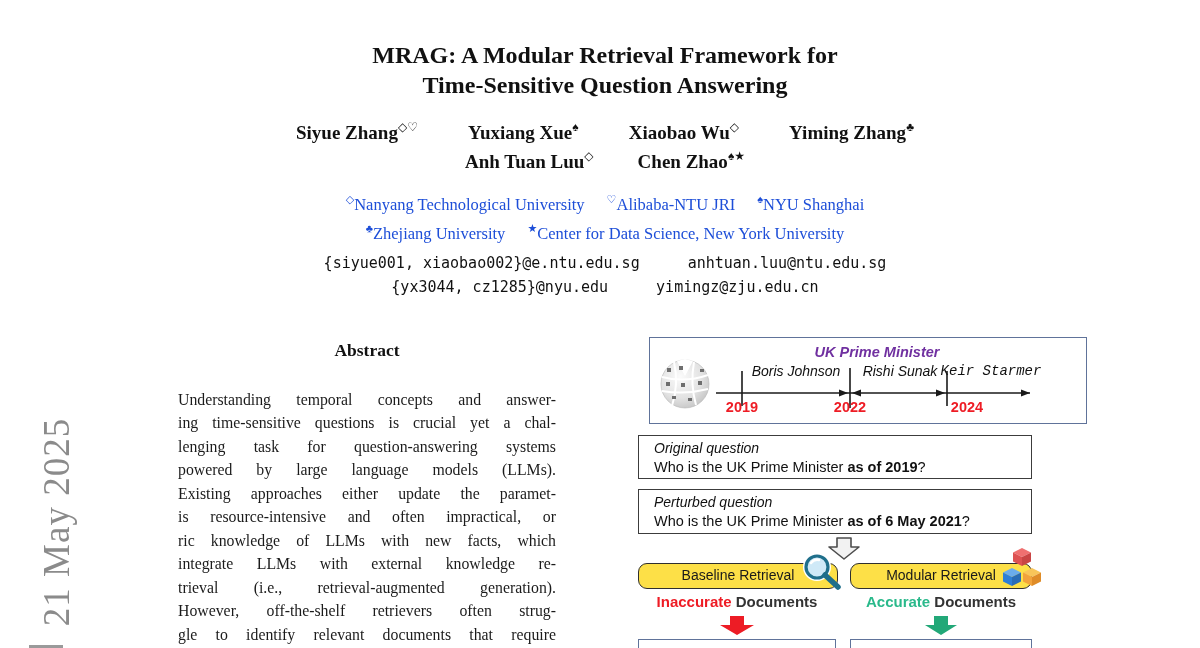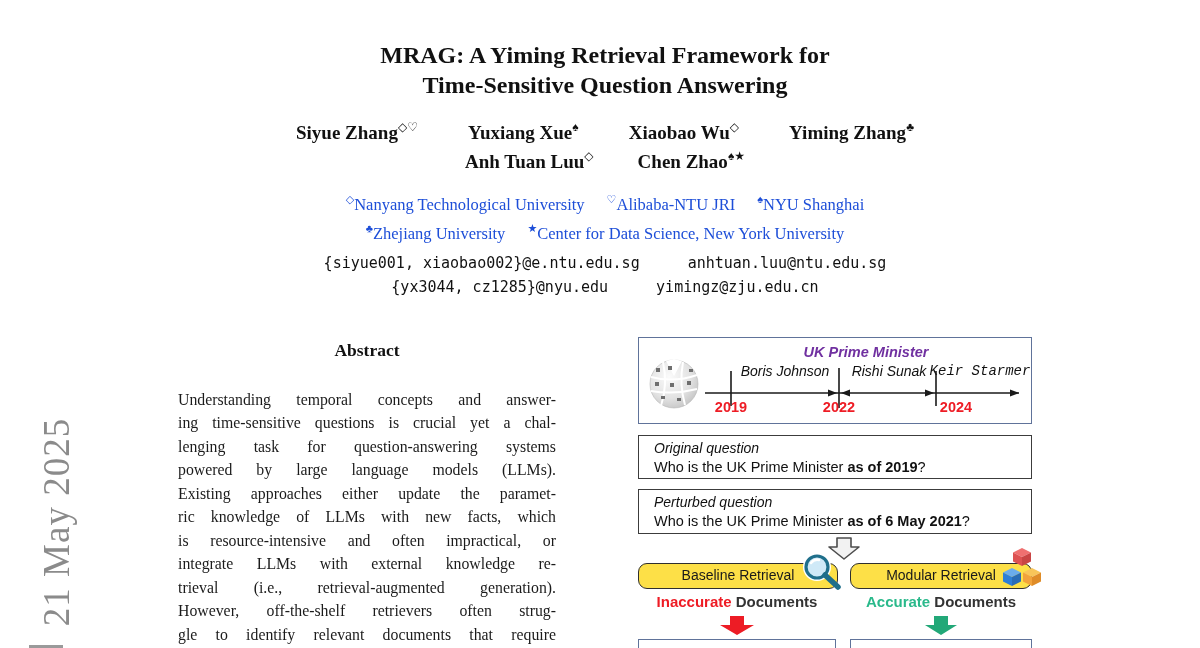--- a/index.html
+++ b/index.html
@@ -26,21 +26,21 @@
 
   
   .abstract-head{position:absolute;left:178px;top:340px;width:378px;text-align:center;
     font-size:17.5px;font-weight:bold;color:#111;}
   .abstract-body{position:absolute;left:178px;top:388px;width:378px;font-size:15.8px;color:#1b1b1b;}
   .abs-line{line-height:23.45px;text-align:justify;text-align-last:justify;white-space:nowrap;}
 
   
   .figure{position:absolute;left:638px;top:337px;width:397px;height:311px;
     font-family:"Liberation Sans",sans-serif;color:#1a1a1a;}
-  .tl-box{position:absolute;left:0;top:0;width:394px;height:87px;border:1.5px solid #60739a;background:#fff;box-sizing:border-box;}
+  .tl-box{position:absolute;left:11px;top:0;width:438px;height:87px;border:1.5px solid #60739a;background:#fff;box-sizing:border-box;}
   .tl-title{position:absolute;left:70px;top:6px;width:314px;text-align:center;
     font-size:14.5px;font-style:italic;font-weight:600;color:#7030a0;}
   .tl-name{position:absolute;top:25px;transform:translateX(-50%);font-size:14px;font-style:italic;color:#111;white-space:nowrap;}
   .tl-year{position:absolute;top:61px;transform:translateX(-50%);font-size:14.5px;font-weight:bold;color:#ee1c25;}
   .tl-svg{position:absolute;left:0;top:0;}
 
   .q-box{position:absolute;left:0;width:394px;border:1.5px solid #3c3c3c;background:#fff;box-sizing:border-box;padding:3px 15px;}
   .q-box.q1{top:98px;height:44px;}
   .q-box.q2{top:152px;height:45px;}
   .q-label{font-size:14px;font-style:italic;line-height:19px;color:#111;}
@@ -68,21 +68,21 @@
 </head>
 <body>
 
 <div class="page">
 
   <div class="sidebar-date">21 May 2025</div>
   <div class="sidebar-clip"></div>
 
   <div class="header">
     <div class="title">
-      <div>MRAG: A Yiming Retrieval Framework for</div>
+      <div>MRAG: A Modular Retrieval Framework for</div>
       <div>Time-Sensitive Question Answering</div>
     </div>
 
     <div class="authors">
       <div class="row">
         <span><span>Siyue Zhang</span><sup class="mark">◇♡</sup></span>
         <span><span>Yuxiang Xue</span><sup class="mark">♠</sup></span>
         <span><span>Xiaobao Wu</span><sup class="mark">◇</sup></span>
         <span><span>Yiming Zhang</span><sup class="mark">♣</sup></span>
       </div>
@@ -116,22 +116,22 @@
     </div>
   </div>
 
   <div class="abstract-head">Abstract</div>
   <div class="abstract-body">
     <div class="abs-line">Understanding temporal concepts and answer-</div>
     <div class="abs-line">ing time-sensitive questions is crucial yet a chal-</div>
     <div class="abs-line">lenging task for question-answering systems</div>
     <div class="abs-line">powered by large language models (LLMs).</div>
     <div class="abs-line">Existing approaches either update the paramet-</div>
+    <div class="abs-line">is resource-intensive and often impractical, or</div>
     <div class="abs-line">ric knowledge of LLMs with new facts, which</div>
-    <div class="abs-line">is resource-intensive and often impractical, or</div>
     <div class="abs-line">integrate LLMs with external knowledge re-</div>
     <div class="abs-line">trieval (i.e., retrieval-augmented generation).</div>
     <div class="abs-line">However, off-the-shelf retrievers often strug-</div>
     <div class="abs-line">gle to identify relevant documents that require</div>
   </div>
 
   <div class="figure">
 
     <div class="tl-box">
 

